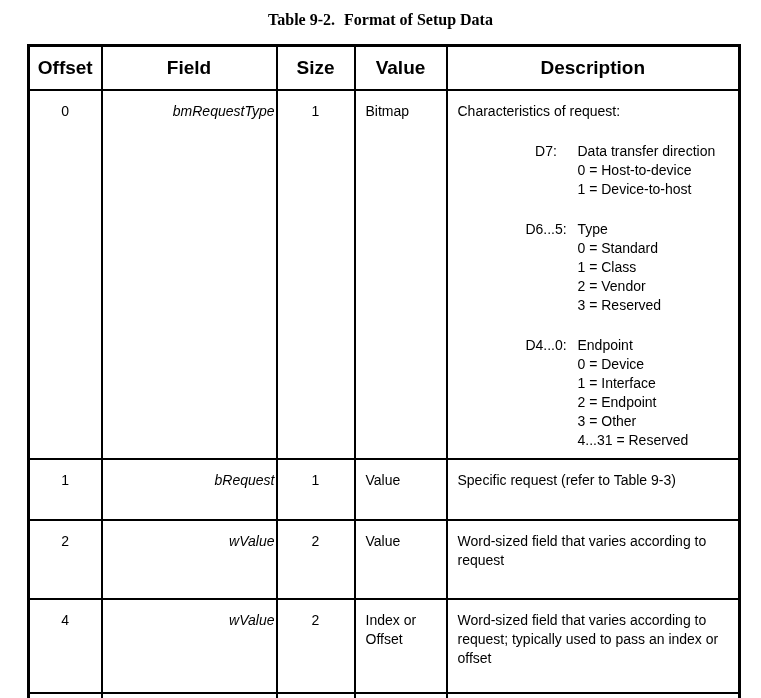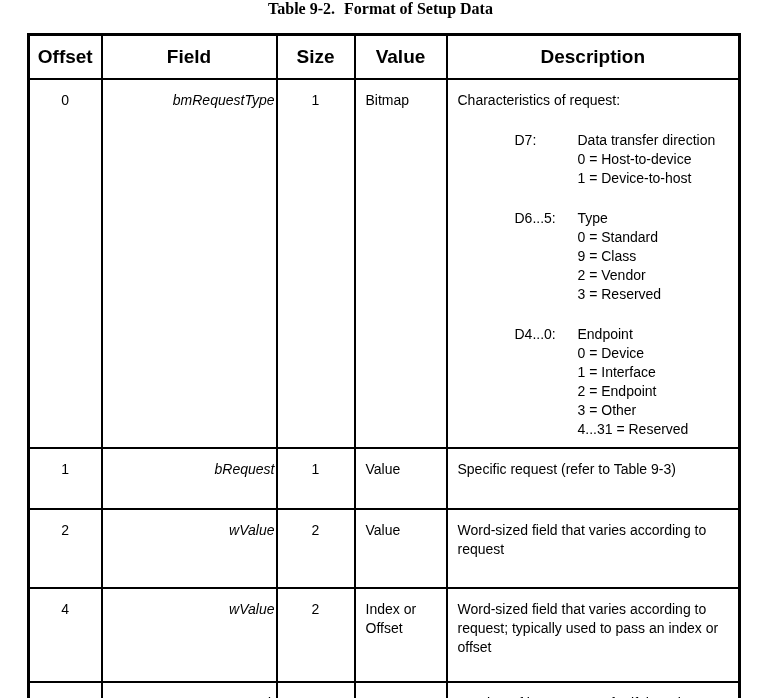--- a/index.html
+++ b/index.html
@@ -12,20 +12,21 @@
     height: 698px;
     font-family: "Liberation Sans", sans-serif;
     color: #000000;
     overflow: hidden;
   }
   .caption {
     text-align: center;
     font-family: "Liberation Serif", serif;
     font-weight: bold;
     font-size: 16px;
+    margin-top: 11px;
   }
   .caption .cap-gap { display: inline-block; width: 9px; }
 
   table.spec {
     border-collapse: collapse;
     table-layout: fixed;
     margin: 15px 0 0 27px;
     width: 711px;
     border: 3px solid #000000;
   }
@@ -55,21 +56,21 @@
   tr.r-brequest td { height: 40px; }
   tr.r-wvalue  td { height: 58px; }
   tr.r-windex  td { height: 73px; }
   tr.r-wlength td { height: 56px; }
 
   .bit-group {
     display: flex;
     margin-top: 21px;
     margin-left: 57px;
   }
-  .bit-label { flex: 0 0 63px; }
+  .bit-label { flex: 0 0 63px; text-align: center; }
   .bit-lines { flex: 1 1 auto; }
 </style>
 </head>
 <body>
 
 <div class="caption">
   <span>Table 9-2.</span><span class="cap-gap"></span><span>Format of Setup Data</span>
 </div>
 
 <table class="spec">
@@ -103,21 +104,21 @@
             <div>Data transfer direction</div>
             <div>0 = Host-to-device</div>
             <div>1 = Device-to-host</div>
           </div>
         </div>
         <div class="bit-group">
           <div class="bit-label">D6...5:</div>
           <div class="bit-lines">
             <div>Type</div>
             <div>0 = Standard</div>
-            <div>9 = Class</div>
+            <div>1 = Class</div>
             <div>2 = Vendor</div>
             <div>3 = Reserved</div>
           </div>
         </div>
         <div class="bit-group">
           <div class="bit-label">D4...0:</div>
           <div class="bit-lines">
             <div>Endpoint</div>
             <div>0 = Device</div>
             <div>1 = Interface</div>

